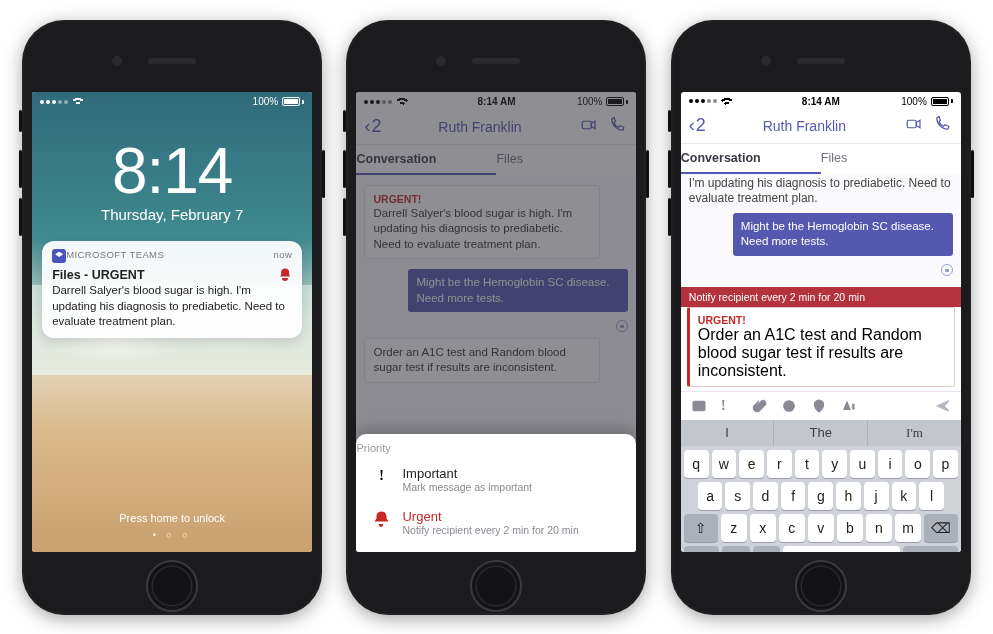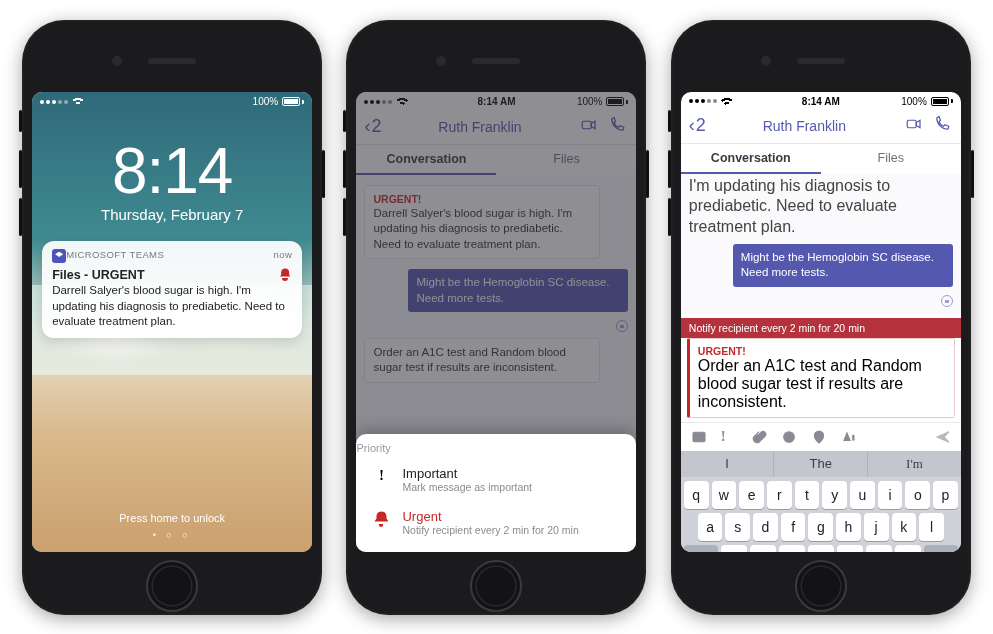--- a/index.html
+++ b/index.html
@@ -27,21 +27,21 @@
   .speaker {
     position:absolute; left:50%; top:28px; transform:translateX(-50%);
     width:48px; height:6px; background:#2a2a2c; border-radius:3px;
   }
   .camera {
     position:absolute; left:calc(50% - 60px); top:26px;
     width:10px; height:10px; background:#2a2a2c; border-radius:50%;
   }
   .screen {
     width: 280px; height: 460px;
-    background: #fff; border-radius: 10px;
+    background: #fff; border-radius: 3px;
     overflow: hidden; position: relative; display:flex; flex-direction:column;
   }
   .home {
     width: 52px; height: 52px; border-radius: 50%;
     background: radial-gradient(circle at 50% 50%, #131315 55%, #2d2d30 58%, #131315 62%);
     border: 2px solid #3a3a3d;
     margin: 8px auto 0;
   }
 
   
@@ -112,21 +112,21 @@
   .chat-screen { background:#fff; }
   .nav {
     display:flex; align-items:center; padding:4px 8px 6px; gap:6px;
     border-bottom: 1px solid #e7e5ee;
   }
   .nav .back { color:#5558af; font-size:18px; display:flex; align-items:center; gap:1px;}
   .nav .title { flex:1; text-align:center; color:#5558af; font-size:14px; font-weight:500; }
   .nav .action { color:#5558af; width:22px; text-align:center; }
   .nav .action svg { width:18px; height:18px; }
   .tabs { display:flex; font-size:12.5px; color:#6f6f7a; }
-  .tabs > div { flex:1; text-align:center; padding:7px 0; }
+  .tabs > div { flex:1; text-align:left; padding:7px 0; }
   .tabs .active { color:#3a3a44; font-weight:600; border-bottom:2px solid #5558af; }
   .msgs { flex:1; overflow:hidden; padding:6px 8px; font-size:11.5px; line-height:1.35; background:#fafafc;}
   .bubble-in {
     background:#fff; border:1px solid #e5e5ec; border-radius:3px;
     padding:6px 8px; margin:4px 28px 6px 0; color:#333;
   }
   .bubble-out {
     background:#5558af; color:#fff; border-radius:3px;
     padding:6px 8px; margin:4px 0 6px 44px;
   }
@@ -183,21 +183,21 @@
   .sheet-item .sub { font-size:10.5px; color:#8a8a92;}
   .sheet-item.urgent .lbl, .sheet-item.urgent .ic { color:#c62828;}
   .bell-ic { width:14px; height:14px; display:inline-block; position:relative;}
   .bell-ic::before{ content:""; position:absolute; inset:0;
     background: currentColor;
     clip-path: path("M7 1 C3 1 2 4 2 6 L2 8 L0 11 L14 11 L12 8 L12 6 C12 4 11 1 7 1 Z");
   }
   .bell-ic::after{ content:""; position:absolute; left:5px; bottom:-2px; width:4px; height:3px; background:currentColor; border-radius:0 0 3px 3px;}
 
   
-  .trunc { color:#444; font-size:16px; line-height:1.3; padding:2px 8px 0; background:#fafafc;}
+  .trunc { color:#444; font-size:12px; line-height:1.3; padding:2px 8px 0; background:#fafafc;}
 </style>
 </head>
 <body>
 
 <div class="phone">
   <div class="side-btn sb-mute"></div>
     <div class="side-btn sb-vu"></div>
     <div class="side-btn sb-vd"></div>
     <div class="side-btn sb-pwr"></div>
   <div class="bezel-top">

